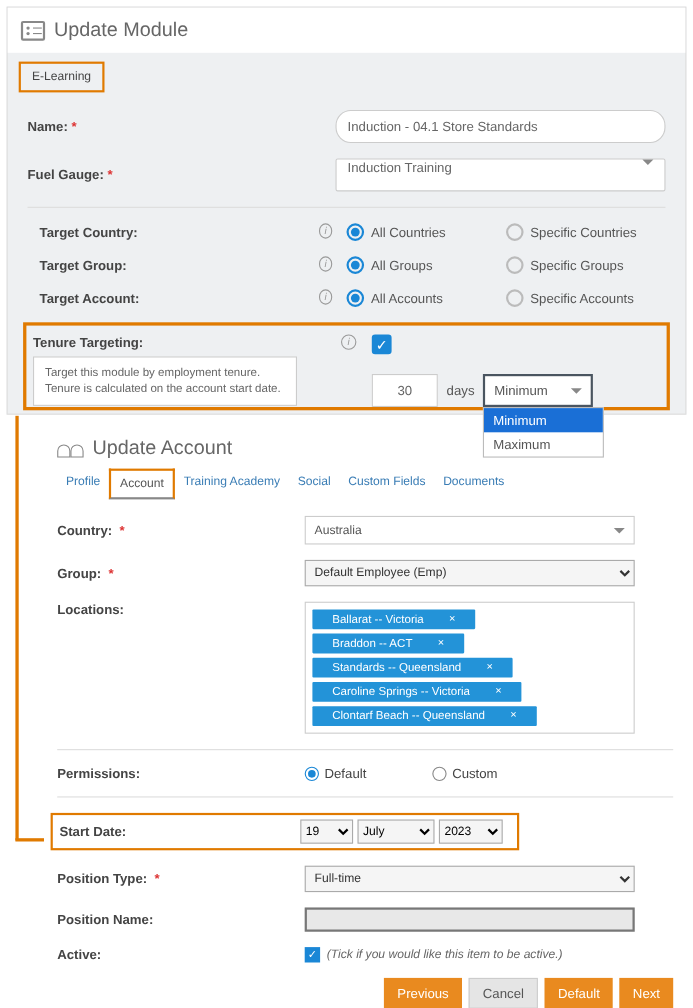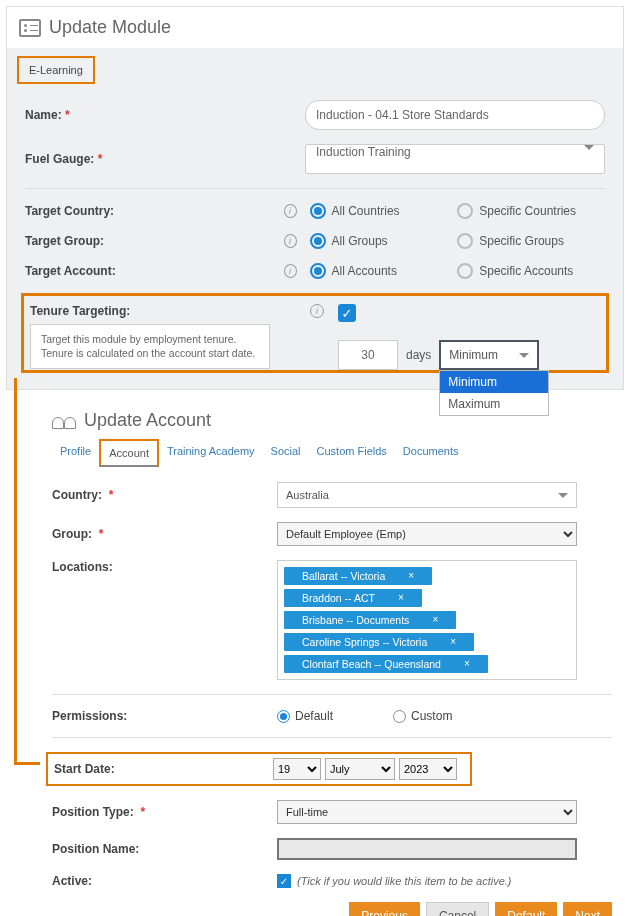--- a/index.html
+++ b/index.html
@@ -9,30 +9,30 @@
   .module-panel { border: 1px solid #ddd; margin: 6px 6px 10px 6px; background: #eef0f2; }
   .panel-header { display:flex; align-items:center; gap:8px; padding: 10px 12px; font-size: 18px; color:#666; background:#fff; }
   .panel-header .icon-box { width:22px; height:18px; border:2px solid #888; border-radius:2px; position:relative; }
   .panel-header .icon-box::before { content:""; position:absolute; left:3px; top:3px; width:3px; height:3px; border-radius:50%; background:#888; box-shadow:0 5px 0 #888; }
   .panel-header .icon-box::after { content:""; position:absolute; left:9px; top:4px; width:8px; height:1.5px; background:#888; box-shadow:0 5px 0 #888; }
 
   .tabs-strip { padding: 8px 10px 0 10px; }
   .e-tab { display:inline-block; padding:6px 10px; font-size:11px; color:#444; }
   .orange-box { border: 2px solid #e07a00; }
 
-  .form-area { padding: 16px 18px 16px 18px; }
+  .form-area { padding: 16px 18px 3px 18px; }
   .row { display:flex; align-items:center; margin-bottom:14px; }
   .row .lbl { width: 280px; font-weight:bold; font-size:12px; color:#444; }
   .req { color:#d33; }
   .text-input { flex:1; height:30px; border:1px solid #ccc; border-radius:14px; padding:0 10px; font-size:12px; color:#666; background:#fff; }
   .select-box { flex:1; height:30px; border:1px solid #ccc; border-radius:2px; padding:0 10px; font-size:12px; color:#666; background:#fff; display:flex; align-items:flex-start; justify-content:space-between; }
   .caret-down { width:0; height:0; border-left:5px solid transparent; border-right:5px solid transparent; border-top:5px solid #888; }
   .hr { border:0; border-top:1px solid #ddd; margin: 6px 0 14px 0; }
 
-  .radio-row { display:flex; align-items:center; margin-bottom:14px; }
+  .radio-row { display:flex; margin-bottom:14px;margin-left:11px; }
   .radio-row .lbl2 { width:280px; font-weight:bold; color:#444; display:flex; align-items:center; gap:6px; }
   .info-ic { width:14px; height:14px; border:1.5px solid #999; border-radius:50%; display:inline-flex; align-items:center; justify-content:center; font-size:9px; color:#999; font-style:italic; }
   .radio-opt { display:flex; align-items:center; gap:6px; width:160px; font-size:12px; color:#555; }
   .radio-opt .r-outer { width:16px; height:16px; border:2px solid #1a87d6; border-radius:50%; display:flex; align-items:center; justify-content:center; }
   .radio-opt .r-outer.inactive { border-color:#bbb; }
   .radio-opt .r-inner { width:8px; height:8px; background:#1a87d6; border-radius:50%; }
 
   .tenure-box { border:3px solid #e07a00; margin: 4px -4px 0 -4px; padding: 8px 6px 0 6px; position:relative; }
   .tenure-row { display:flex; align-items:flex-start; }
   .tenure-lbl-wrap { width:280px; }
@@ -241,21 +241,21 @@
     <div class="loc-box">
       <span class="tag">
           <span>Ballarat -- Victoria</span>
           <span class="x">×</span>
         </span>
       <span class="tag">
           <span>Braddon -- ACT</span>
           <span class="x">×</span>
         </span>
       <span class="tag">
-          <span>Brisbane -- Documents</span>
+          <span>Standards -- Queensland</span>
           <span class="x">×</span>
         </span>
       <span class="tag">
           <span>Caroline Springs -- Victoria</span>
           <span class="x">×</span>
         </span>
       <span class="tag">
           <span>Clontarf Beach -- Queensland</span>
           <span class="x">×</span>
         </span>

